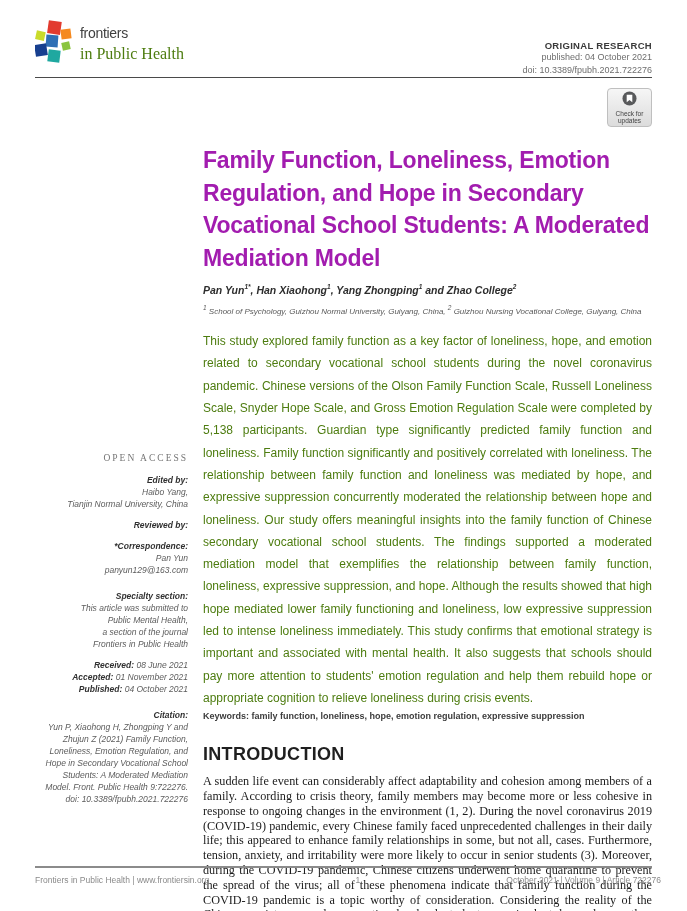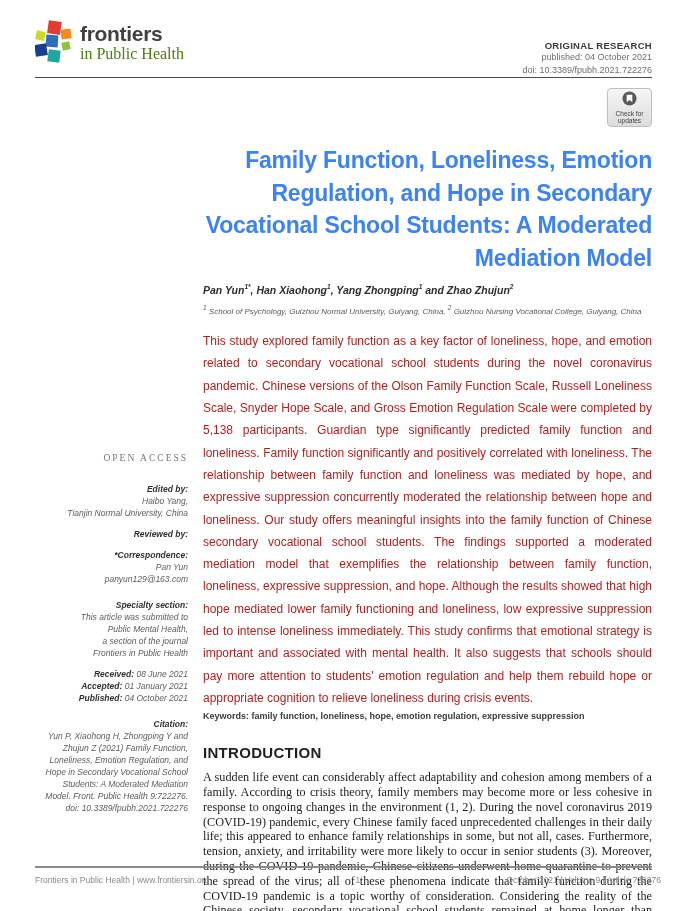--- a/index.html
+++ b/index.html
@@ -2,53 +2,53 @@
 <html><head>
 <meta charset="utf-8">
 <style>
   html,body{margin:0;padding:0;background:#e9e9e9;}
   .page{width:687px;height:911px;position:relative;background:#ffffff;margin:0 auto;
         font-family:"Liberation Sans",sans-serif;box-shadow:0 0 4px rgba(0,0,0,.25);overflow:hidden;}
 
   
   .logo{position:absolute;left:35px;top:20px;display:flex;align-items:flex-start;gap:7px;}
   .logo-text{padding-top:3px;}
-  .logo-title{font-size:21px;font-weight:bold;color:#3f3f3f;line-height:21px;letter-spacing:-0.3px;}
+  .logo-title{font-size:14px;font-weight:normal;color:#3f3f3f;line-height:21px;letter-spacing:-0.3px;}
   .logo-subtitle{font-size:16px;color:#4d7c0f;line-height:19px;font-family:"Liberation Serif",serif;}
   .header-meta{position:absolute;right:35px;top:29px;text-align:right;margin-top:11px;}
   .article-type{font-size:9.5px;font-weight:bold;color:#3a3a3a;letter-spacing:.3px;}
   .meta-line{font-size:9px;color:#6e6e6e;line-height:12.5px;}
   .header-rule{position:absolute;left:35px;right:35px;top:77px;border-top:1.3px solid #4a4a4a;}
 
   
   .crossmark{position:absolute;left:607px;top:88px;width:43px;height:37px;border:1px solid #bfbfbf;
              border-radius:4px;background:linear-gradient(#f6f6f6,#dcdcdc);display:flex;flex-direction:column;
              align-items:center;justify-content:center;cursor:pointer;}
   .crossmark-text{font-size:6.5px;color:#3f3f3f;line-height:7.5px;text-align:center;white-space:pre-line;}
 
   
   .sidebar{position:absolute;left:35px;top:452px;width:153px;text-align:right;font-style:italic;
            color:#5c5c5c;font-size:8.5px;line-height:12px;}
-  .open-access{font-style:normal;font-size:9.5px;letter-spacing:2px;color:#757575;margin-bottom:19px;
+  .open-access{font-style:normal;font-size:9.5px;letter-spacing:2px;color:#757575;margin-bottom:10px;
                font-family:"Liberation Serif",serif;}
   .sb-block{margin-bottom:9px;}
   .sb-block.gap-lg{margin-top:14px;}
   .sb-label{font-weight:bold;color:#303030;}
   .lines{white-space:pre-line;}
   .email{color:#5c5c5c;text-decoration:none;padding-left:20px;}
 
   
   .main{position:absolute;left:203px;top:144px;width:449px;}
-  .title{font-size:23px;line-height:32.5px;font-weight:bold;color:#3b82f6;margin:0;letter-spacing:-0.2px;text-align:right;}
+  .title{font-size:23px;line-height:32.5px;font-weight:bold;color:#a21caf;margin:0;letter-spacing:-0.2px;}
   .authors{margin-top:9px;font-size:10.5px;font-weight:bold;font-style:italic;color:#2d2d2d;}
   .authors sup,.affil sup{font-size:6.5px;}
   .affil{margin-top:8px;font-size:8px;font-style:italic;color:#595959;}
-  .abstract{margin-top:15px;font-size:12px;line-height:22.3px;color:#b91c1c;text-align:justify;}
+  .abstract{margin-top:15px;font-size:12px;line-height:22.3px;color:#4d7c0f;text-align:justify;}
   .keywords{margin-top:2px;font-size:9px;font-weight:bold;color:#3c3c3c;}
-  .intro-head{margin-top:23px;font-size:15px;font-weight:bold;color:#1f1f1f;letter-spacing:.3px;}
+  .intro-head{margin-top:23px;font-size:18px;font-weight:bold;color:#1f1f1f;letter-spacing:.3px;}
   .intro-body{margin-top:9px;font-family:"Liberation Serif",serif;font-size:12.2px;line-height:14.8px;
               color:#1b1b1b;text-align:justify;}
 
   
   .footer-rule{position:absolute;left:35px;right:35px;top:866px;border-top:2px solid #8b8b8b;}
   .footer{position:absolute;left:35px;right:26px;top:875px;display:flex;justify-content:space-between;
           font-size:8.5px;color:#8a8a8a;}
   .footer a{color:#8a8a8a;text-decoration:none;}
 </style>
 </head>
@@ -117,21 +117,21 @@
       <div class="lines">This article was submitted to
 Public Mental Health,
 a section of the journal
 Frontiers in Public Health</div>
     </div>
 
     <div>
       <span class="sb-label">Received:</span><span> 08 June 2021</span>
     </div>
     <div>
-      <span class="sb-label">Accepted:</span><span> 01 January 2021</span>
+      <span class="sb-label">Accepted:</span><span> 01 November 2021</span>
     </div>
     <div>
       <span class="sb-label">Published:</span><span> 04 October 2021</span>
     </div>
 
     <div class="sb-block gap-lg">
       <div class="sb-label">Citation:</div>
       <div class="lines">Yun P, Xiaohong H, Zhongping Y and
 Zhujun Z (2021) Family Function,
 Loneliness, Emotion Regulation, and
@@ -139,21 +139,21 @@
 Students: A Moderated Mediation
 Model. Front. Public Health 9:722276.
 doi: 10.3389/fpubh.2021.722276</div>
     </div>
   </div>
 
   <div class="main">
     <h1 class="title">Family Function, Loneliness, Emotion Regulation, and Hope in Secondary Vocational School Students: A Moderated Mediation Model</h1>
 
     <div class="authors">
-      <span>Pan Yun</span><sup>1*</sup><span>, Han Xiaohong</span><sup>1</sup><span>, Yang Zhongping</span><sup>1</sup><span> and Zhao Zhujun</span><sup>2</sup>
+      <span>Pan Yun</span><sup>1*</sup><span>, Han Xiaohong</span><sup>1</sup><span>, Yang Zhongping</span><sup>1</sup><span> and Zhao College</span><sup>2</sup>
     </div>
 
     <div class="affil">
       <sup>1</sup><span> School of Psychology, Guizhou Normal University, Guiyang, China, </span><sup>2</sup><span> Guizhou Nursing Vocational College, Guiyang, China</span>
     </div>
 
     <div class="abstract">This study explored family function as a key factor of loneliness, hope, and emotion related to secondary vocational school students during the novel coronavirus pandemic. Chinese versions of the Olson Family Function Scale, Russell Loneliness Scale, Snyder Hope Scale, and Gross Emotion Regulation Scale were completed by 5,138 participants. Guardian type significantly predicted family function and loneliness. Family function significantly and positively correlated with loneliness. The relationship between family function and loneliness was mediated by hope, and expressive suppression concurrently moderated the relationship between hope and loneliness. Our study offers meaningful insights into the family function of Chinese secondary vocational school students. The findings supported a moderated mediation model that exemplifies the relationship between family function, loneliness, expressive suppression, and hope. Although the results showed that high hope mediated lower family functioning and loneliness, low expressive suppression led to intense loneliness immediately. This study confirms that emotional strategy is important and associated with mental health. It also suggests that schools should pay more attention to students' emotion regulation and help them rebuild hope or appropriate cognition to relieve loneliness during crisis events.</div>
 
     <div class="keywords">Keywords: family function, loneliness, hope, emotion regulation, expressive suppression</div>
 

